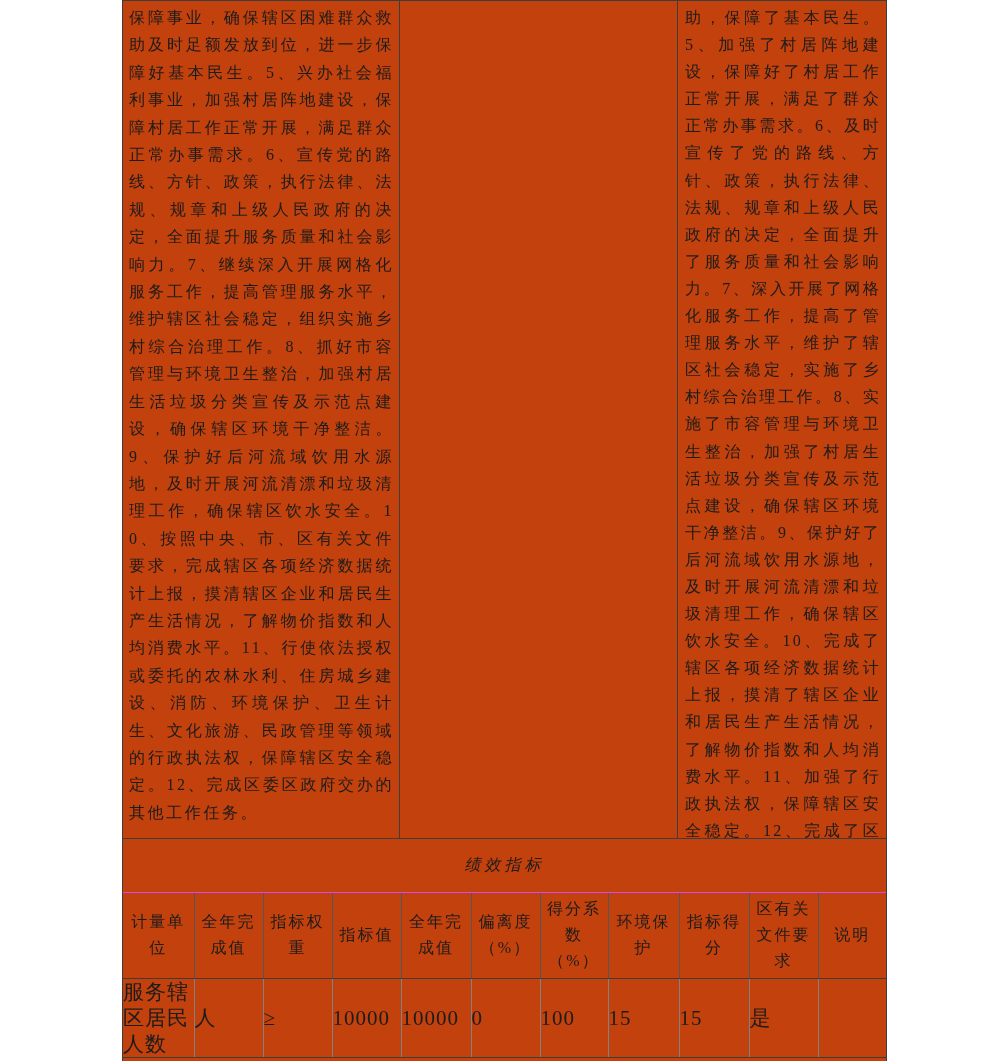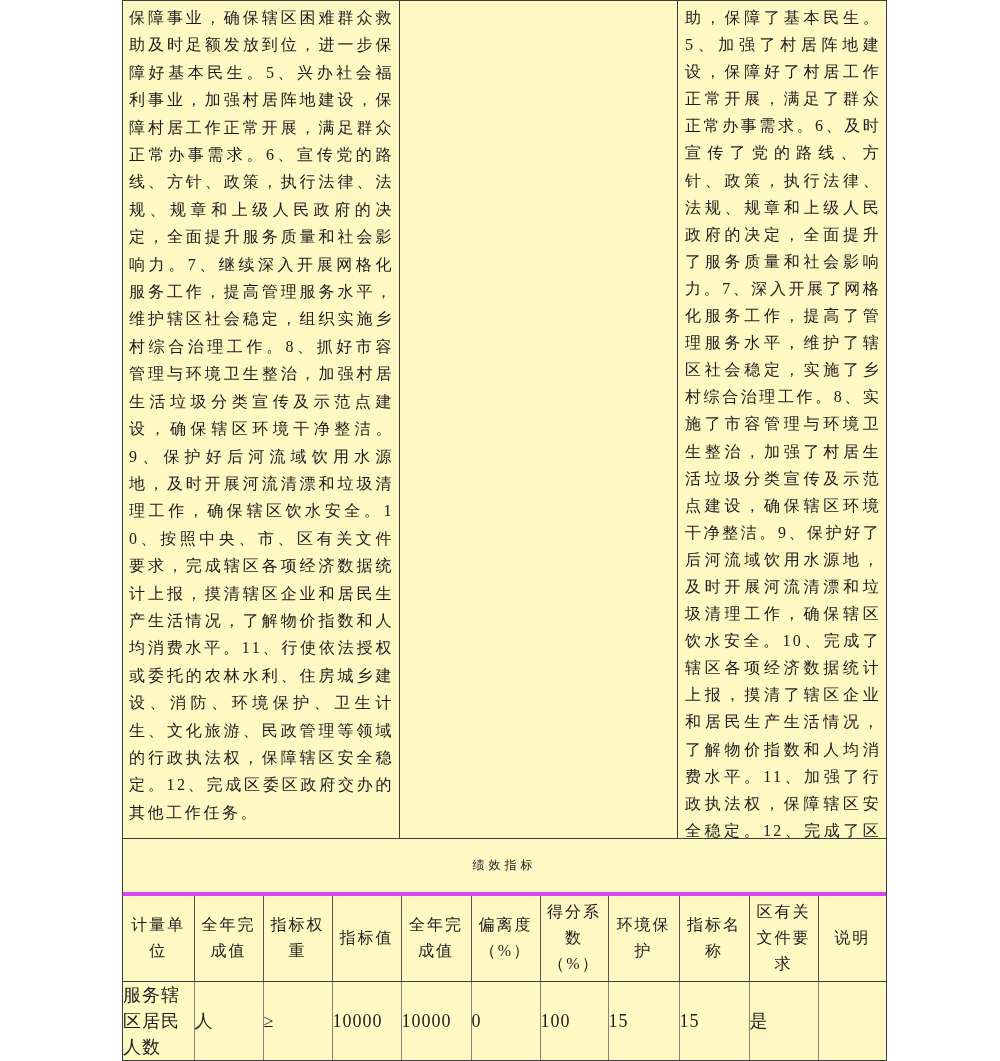--- a/index.html
+++ b/index.html
@@ -17,21 +17,21 @@
   }
   .doc {
     position: absolute;
     left: 122px;
     top: 0;
     width: 765px;
     height: 1061px;
     box-sizing: border-box;
     border: 1px solid #3d3d3d;
     border-bottom: none;
-    background: #fef9c3;
+    background: #c2410c;
   }
   
   .upper {
     display: flex;
     height: 837px;
     border-bottom: 1px solid #3d3d3d;
     box-sizing: content-box;
   }
   .ucol {
     box-sizing: border-box;
@@ -55,26 +55,27 @@
   }
   .u3 {
     flex: 1;
     padding: 3px 5px 0 7px;
     line-height: 27.1px;
     letter-spacing: 2.2px;
   }
   
   .section {
     height: 53px;
-    border-bottom: 4px solid #d946ef;
+    border-bottom: 1px solid #d946ef;
     display: flex;
     align-items: center;
     justify-content: center;
-    font-size: 12px;
+    font-size: 16px;
     letter-spacing: 4px;
+    font-style: italic;
   }
   
   table.perf {
     width: 100%;
     border-collapse: collapse;
     table-layout: fixed;
   }
   table.perf th, table.perf td {
     box-sizing: border-box;
     font-weight: normal;
@@ -91,21 +92,21 @@
     line-height: 26px;
     letter-spacing: 2px;
     white-space: pre-wrap;
     word-break: break-all;
   }
   table.perf td {
     height: 79px;
     border-right: 1px solid #828282;
     border-bottom: 1px solid #3d3d3d;
     vertical-align: middle;
-    font-size: 18px;
+    font-size: 21px;
     line-height: 26px;
     letter-spacing: 1px;
     word-break: break-all;
   }
   table.perf th:last-child,
   table.perf td:last-child { border-right: none; }
   td.txt { text-align: left;  padding-left: 3px; }
   td.num { padding-right: 2px; }
 </style>
 </head>
@@ -140,21 +141,21 @@
       <th>计量单位</th>
       <th>全年完成值</th>
       <th>指标权重</th>
       <th>指标值</th>
       <th>全年完成值</th>
       <th>偏离度
 （%）</th>
       <th>得分系数
 （%）</th>
       <th>环境保护</th>
-      <th>指标名称</th>
+      <th>指标得分</th>
       <th>区有关文件要求</th>
       <th>说明</th>
     </tr>
     <tr>
       <td class="txt">服务辖区居民人数</td>
       <td class="txt">人</td>
       <td class="txt">≥</td>
       <td class="num">10000</td>
       <td class="num">10000</td>
       <td class="num">0</td>

